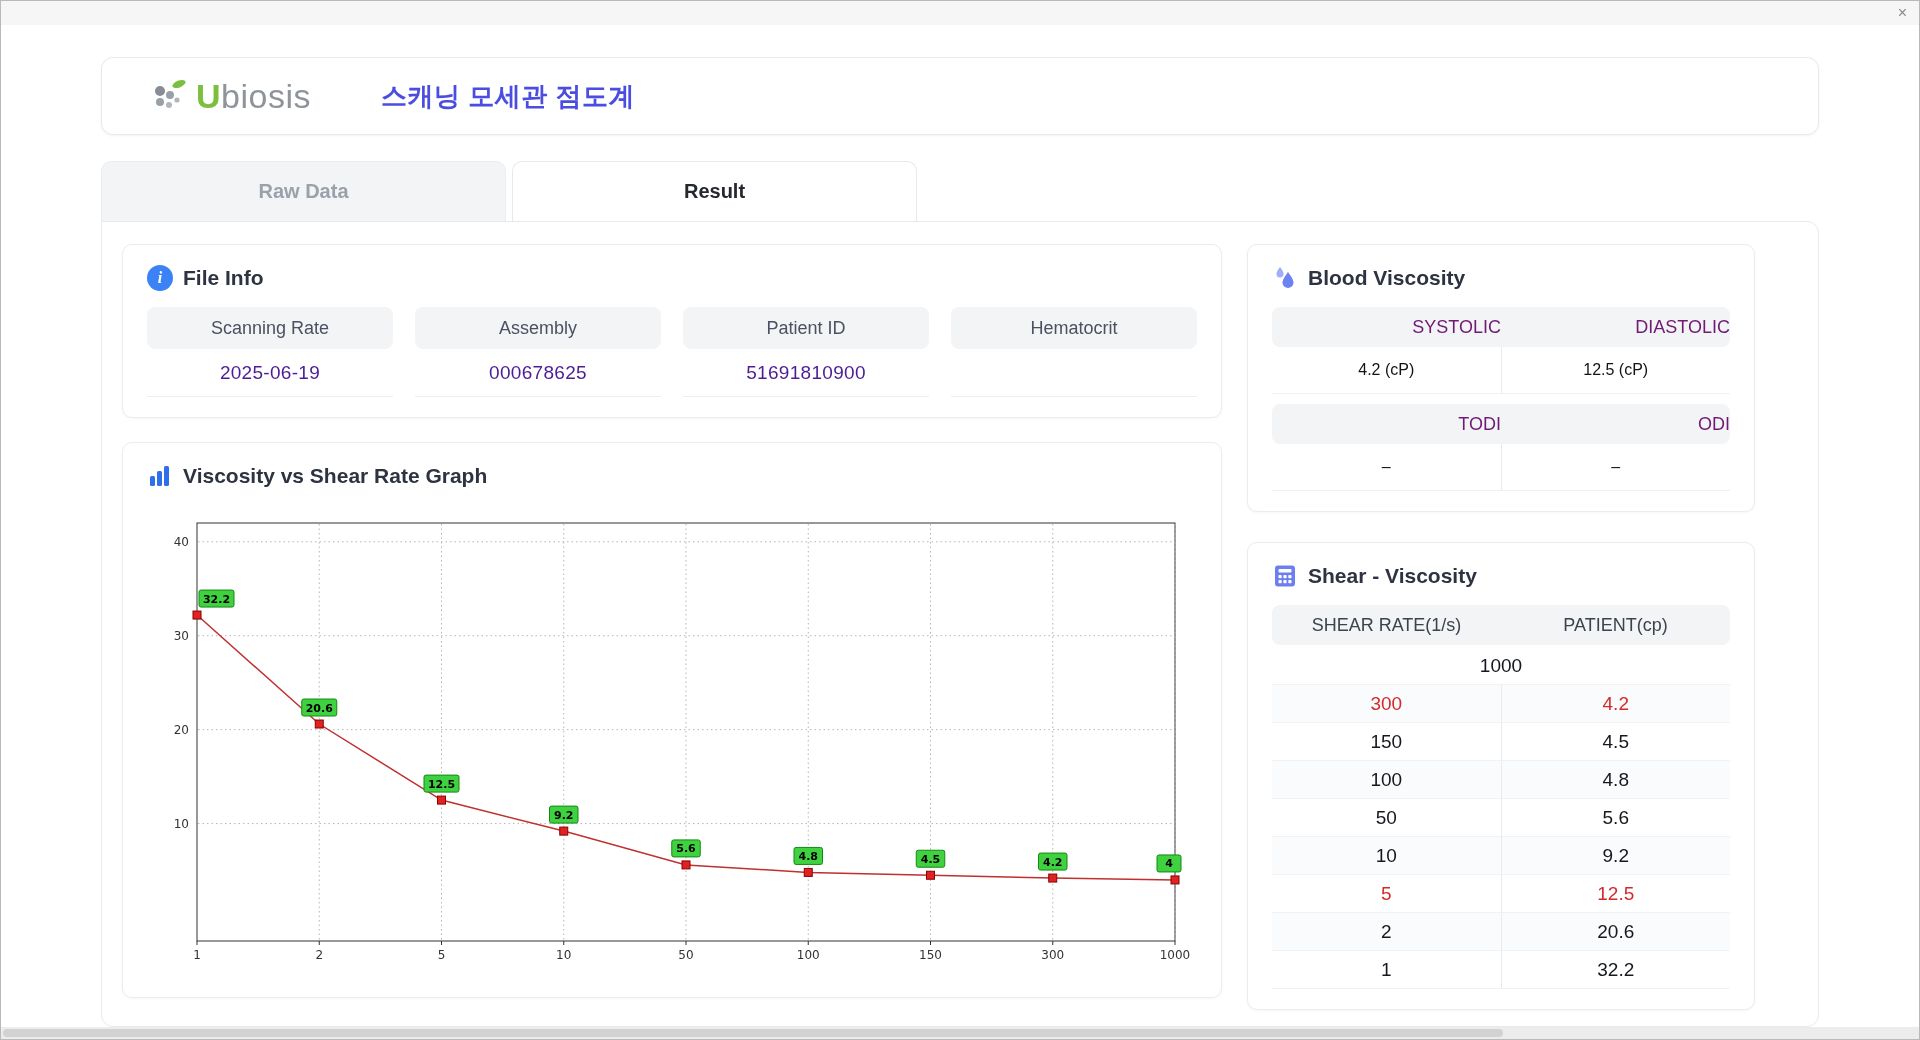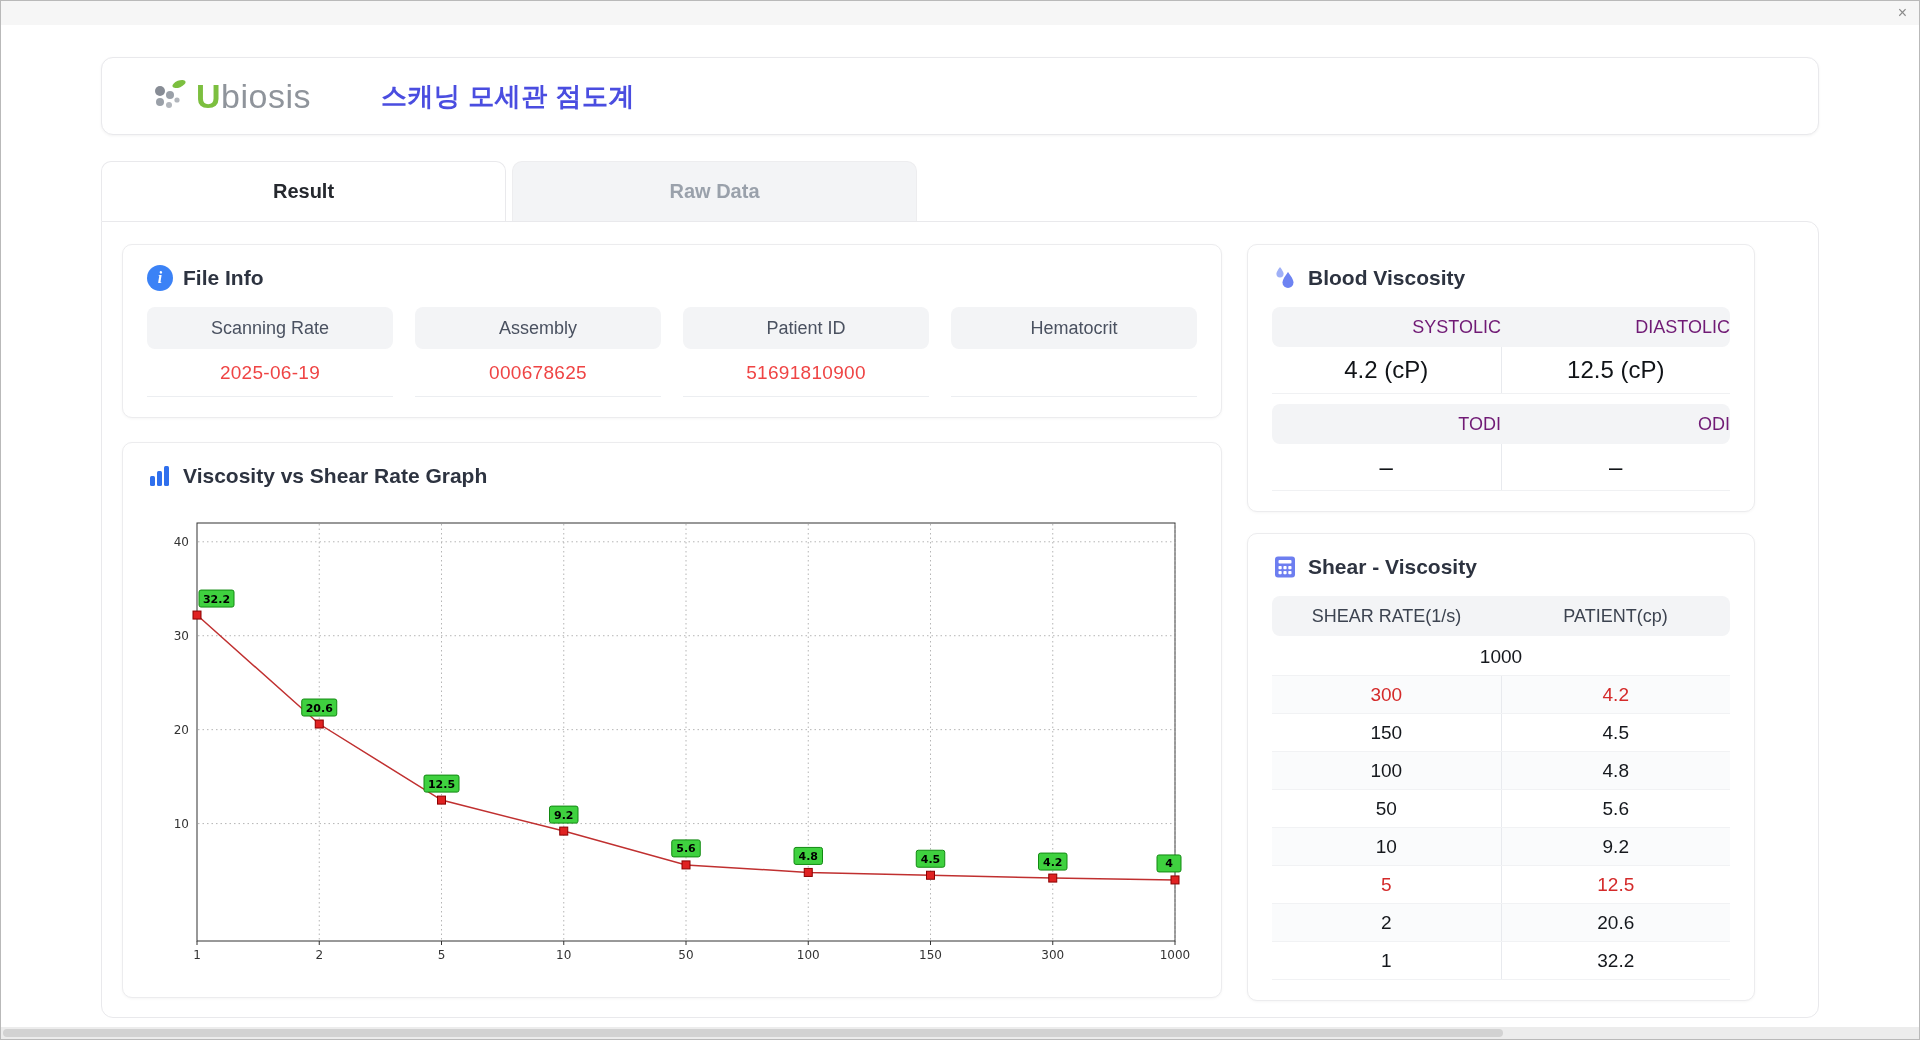--- a/index.html
+++ b/index.html
@@ -124,21 +124,21 @@
   .field-label {
     height: 42px;
     background: #f3f4f6;
     border-radius: 8px;
     display: flex; align-items: center; justify-content: center;
     font-size: 18px; color: #4a5160;
   }
   .field-value {
     height: 48px;
     display: flex; align-items: center; justify-content: center;
-    font-size: 19px; color: #ef4444;
+    font-size: 19px; color: #4c1d95;
     border-bottom: 1px solid #eceef1;
     letter-spacing: 0.3px;
   }
 
   
   .graph-card { margin-top: 24px; height: 556px; }
   .chart-wrap { margin-top: 6px; }
   #chart-svg text { font-family: "DejaVu Sans", sans-serif; }
 
   
@@ -147,27 +147,27 @@
     background: #f3f4f6; border-radius: 8px;
     align-items: center;
   }
   .bv-head > div {
     flex: 1; text-align: right;
     font-size: 18px; color: #701a75;
   }
   .bv-vals { display: flex; height: 47px; border-bottom: 1px solid #f0f1f3; }
   .bv-vals > div {
     flex: 1; display: flex; align-items: center; justify-content: center;
-    font-size: 24px; color: #101317;
+    font-size: 16px; color: #101317;
   }
   .bv-vals > div + div { border-left: 1px solid #e8eaee; }
   .bv-gap { height: 10px; }
 
   
-  .shear-card { margin-top: 21px; }
+  .shear-card { margin-top: 30px; }
   .t-head {
     display: flex; height: 40px;
     background: #f3f4f6; border-radius: 8px;
     align-items: center; margin-bottom: 2px;
   }
   .t-head > div { flex: 1; text-align: center; font-size: 18px; color: #3c4350; }
   .t-row { display: flex; height: 38px; border-bottom: 1px solid #f1f2f4; }
   .t-row.alt { background: #fafbfc; }
   .t-cell {
     flex: 1; display: flex; align-items: center; justify-content: center;
@@ -209,22 +209,22 @@
             <circle cx="21" cy="29" r="3" fill="#b2b6bc"></circle>
             <circle cx="29" cy="24" r="2.6" fill="#b2b6bc"></circle>
           </svg>
         </span>
         <span class="logo-text"><span class="logo-u">U</span><span class="logo-rest">biosis</span></span>
       </div>
       <div class="app-title">스캐닝 모세관 점도계</div>
     </div>
 
     <div class="tabs">
+      <div class="tab inactive">Raw Data</div>
       <div class="tab active">Result</div>
-      <div class="tab inactive">Raw Data</div>
     </div>
 
     <div class="content-panel">
 
       <div class="left-col">
 
         <div class="card">
           <div class="card-title">
             <span class="icon info-icon">i</span>
             <span>File Info</span>

